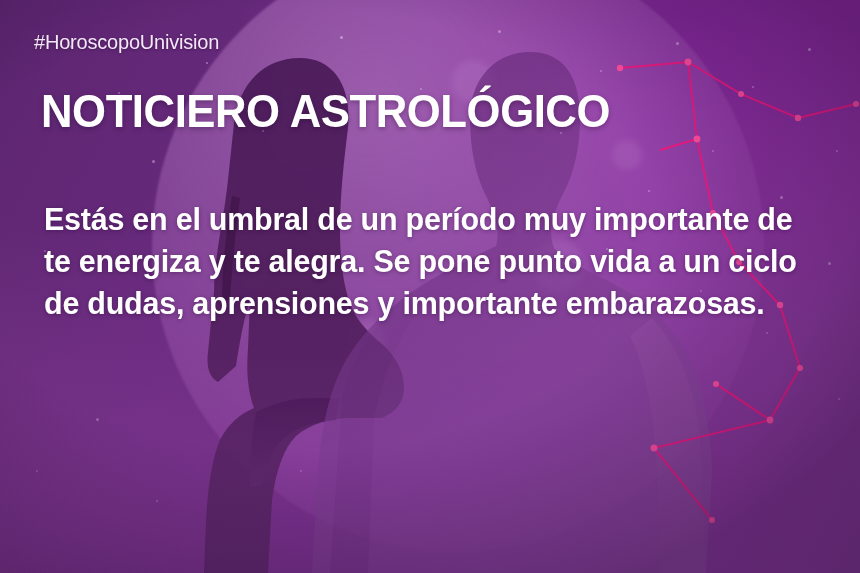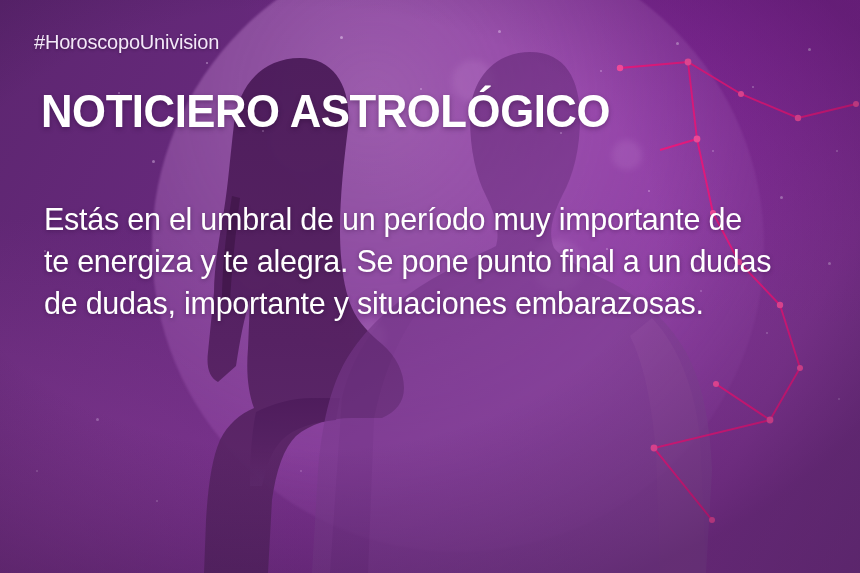--- a/index.html
+++ b/index.html
@@ -66,21 +66,21 @@
     white-space:nowrap;
   }
   #body-copy{
     position:absolute;left:44px;top:198px;
     width:800px;
     font-size:30.5px;line-height:42px;
     font-weight:400;color:#ffffff;
     letter-spacing:-0.25px;
     text-shadow:0 1px 4px rgba(35,5,45,0.38);
   }
-  #body-copy .ln{display:block;white-space:nowrap;}
+  #body-copy .ln{display:block;white-space:nowrap;font-weight:bold;}
 </style>
 </head>
 <body>
 
 <div id="card">
 
   <div class="layer" id="bg-base"></div>
 
   <div id="moon">
     <div class="crater" style="left:120px;top:170px;width:60px;height:60px;"></div>
@@ -229,17 +229,17 @@
   </svg>
 
   <div class="layer" id="bg-vignette"></div>
 
   <div id="hashtag">#HoroscopoUnivision</div>
 
   <div id="title">NOTICIERO ASTROLÓGICO</div>
 
   <div id="body-copy">
     <span class="ln">Estás en el umbral de un período muy importante de</span>
-    <span class="ln">te energiza y te alegra. Se pone punto final a un dudas</span>
-    <span class="ln">de dudas, importante y situaciones embarazosas.</span>
+    <span class="ln">te energiza y te alegra. Se pone punto vida a un ciclo</span>
+    <span class="ln">de dudas, aprensiones y importante embarazosas.</span>
   </div>
 
 </div>
 
 </body></html>

